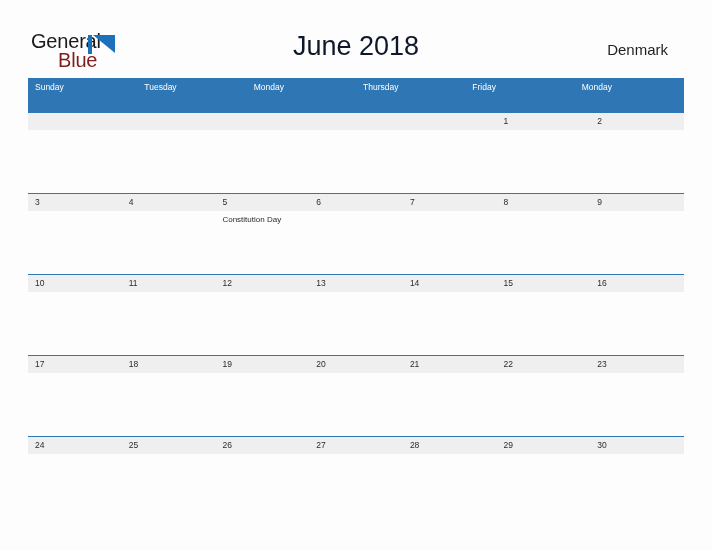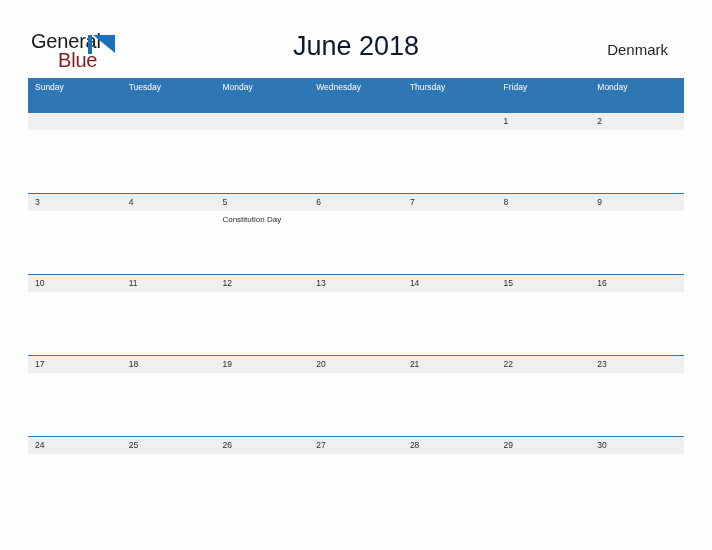--- a/index.html
+++ b/index.html
@@ -173,21 +173,20 @@
 
   <div class="cal-country">Denmark</div>
 </div>
 
 <div class="calendar">
 
   <div class="weekday-header">
     <div class="weekday-cell">Sunday</div>
     <div class="weekday-cell">Tuesday</div>
     <div class="weekday-cell">Monday</div>
-    <div class="weekday-cell">Wednesday</div>
     <div class="weekday-cell">Thursday</div>
     <div class="weekday-cell">Friday</div>
     <div class="weekday-cell">Monday</div>
   </div>
 
   <div class="week-row">
     <div class="week-band">
       <div class="daynum-cell"></div>
       <div class="daynum-cell"></div>
       <div class="daynum-cell"></div>

